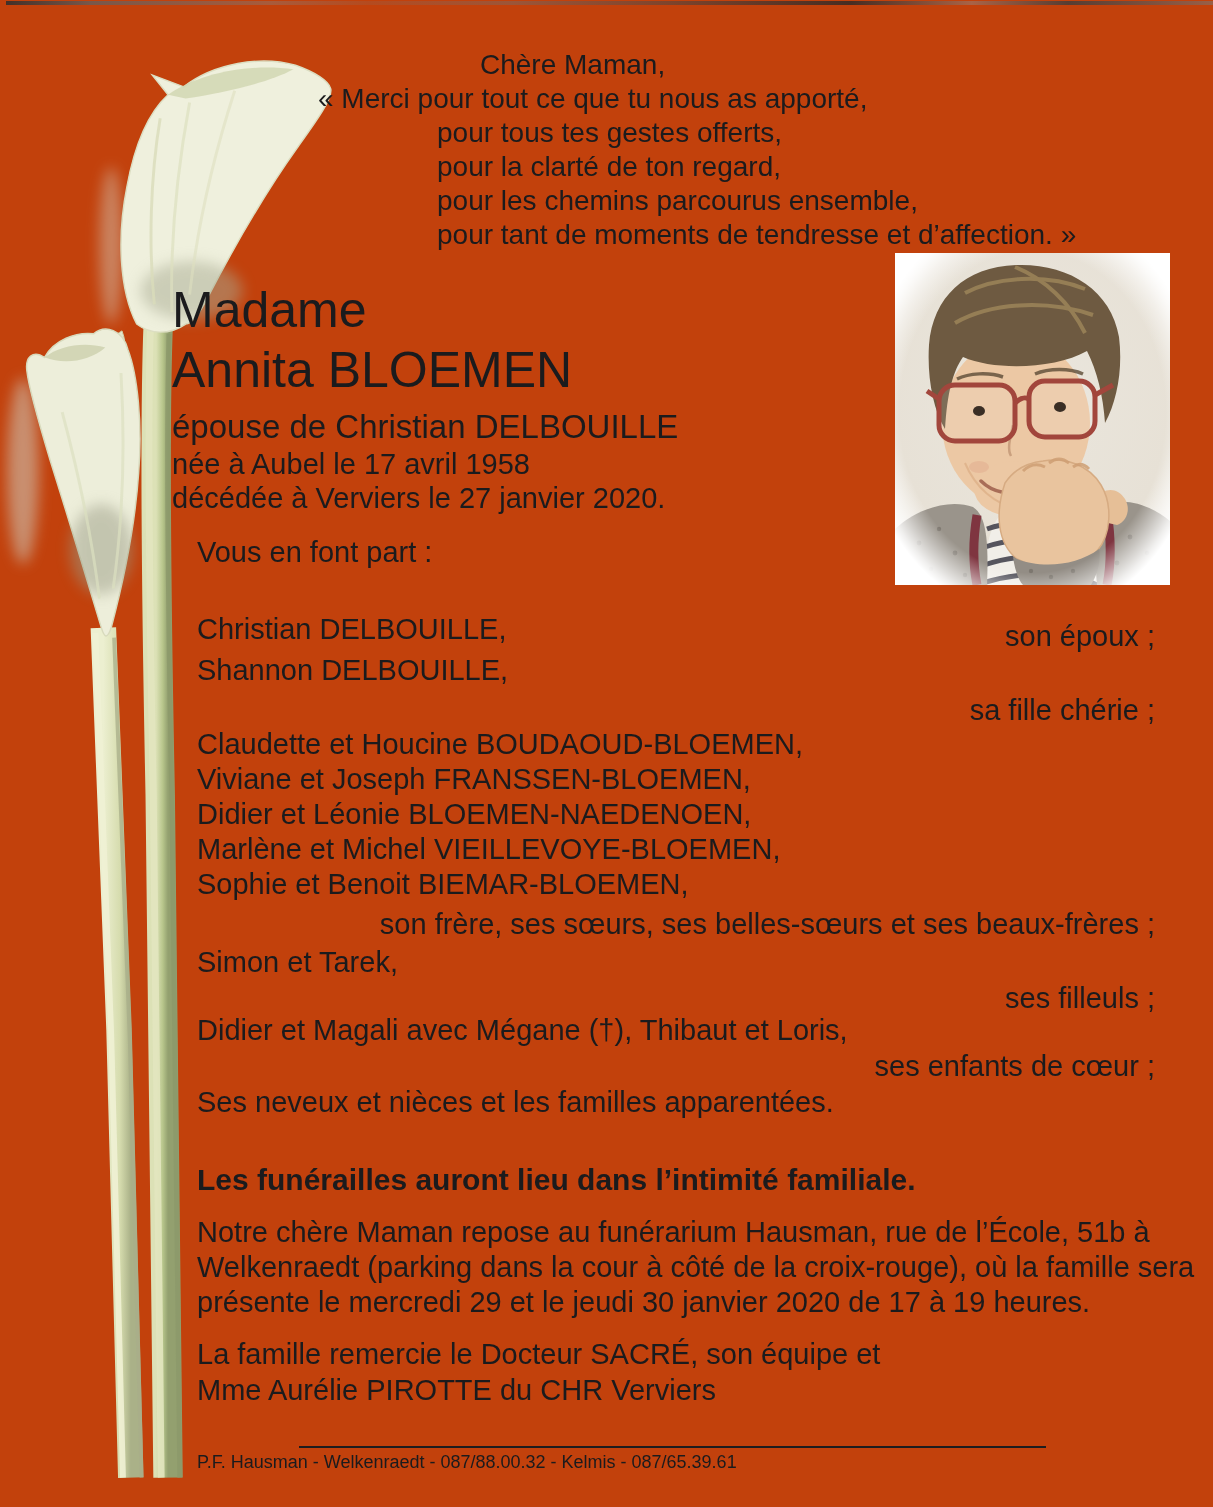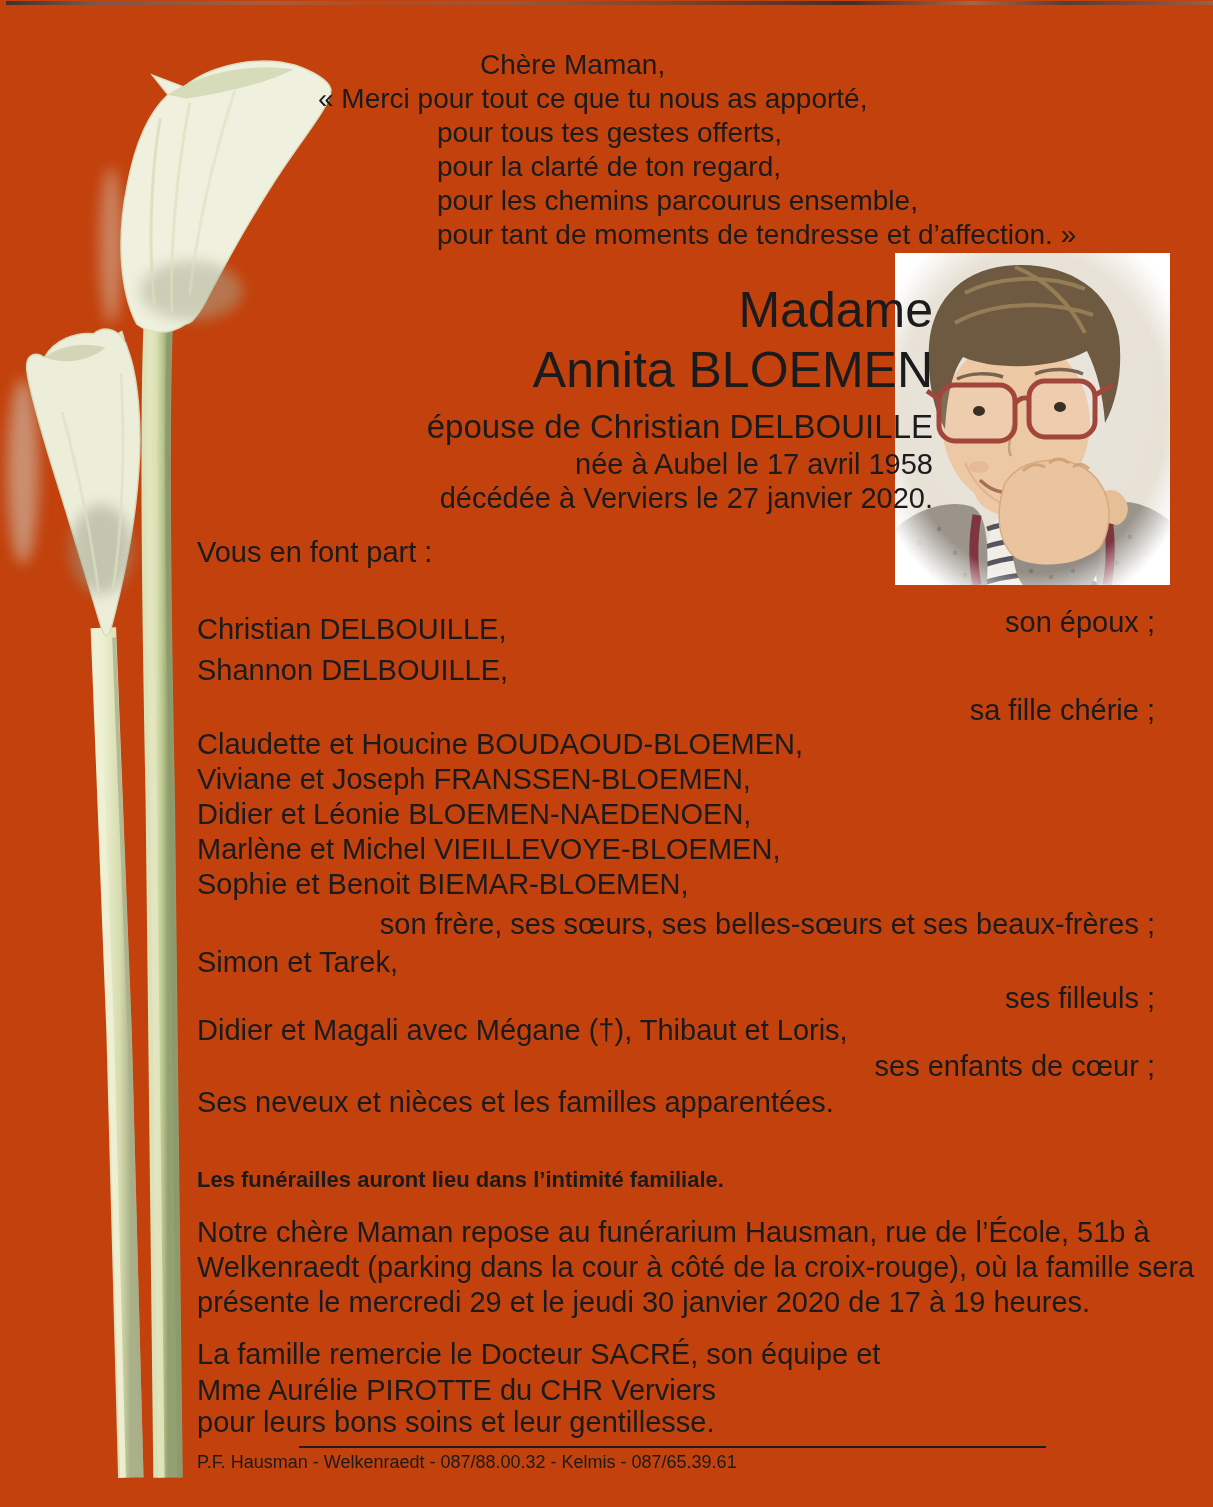--- a/index.html
+++ b/index.html
@@ -21,30 +21,30 @@
       rgba(110,110,110,.45) 42%, rgba(70,70,70,.55) 55%,
       rgba(40,40,40,.80) 70%, rgba(140,140,140,.45) 80%,
       rgba(60,60,60,.80) 88%, rgba(120,120,120,.55) 100%);
   }
   
   #quote{top:48px;left:318px;font-size:28px;line-height:34px;}
   #quote .sal{padding-left:162px;}
   #quote .q1{padding-left:0;}
   #quote .qi{padding-left:119px;}
   
-  #titleblock{top:280px;left:193px;width:740px;text-align:right;}
+  #titleblock{top:280px;left:172px;width:740px;text-align:left;}
   #titleblock div{white-space:nowrap;}
   .t-big{font-size:50px;line-height:60px;}
   .t-spouse{font-size:33px;line-height:38px;margin-top:8px;}
   .t-small{font-size:29px;line-height:32px;margin-top:2px;}
   
   .line{font-size:29px;line-height:36px;}
   .l{left:197px;}
   .r{right:58px;text-align:right;}
-  .notice{font-size:22px;font-weight:bold;}
+  .notice{font-size:30px;font-weight:bold;}
   .centerline{left:197px;width:958px;text-align:left;}
   #rule{top:1446px;left:299px;width:747px;height:2px;background:#1d1d1f;}
   .footerline{font-size:18px;}
 </style>
 </head>
 <body>
 
 <div id="page">
 
   <div id="scanline"></div>
@@ -236,21 +236,21 @@
     <div class="t-big">Madame</div>
     <div class="t-big">Annita BLOEMEN</div>
     <div class="t-spouse">épouse de Christian DELBOUILLE</div>
     <div class="t-small">née à Aubel le 17 avril 1958</div>
     <div class="t-small">décédée à Verviers le 27 janvier 2020.</div>
   </div>
 
   <div class="abs line l" style="top:534px">Vous en font part :</div>
 
   <div class="abs line l" style="top:611px">Christian DELBOUILLE,</div>
-  <div class="abs line r" style="top:604px">son époux ;</div>
+  <div class="abs line r" style="top:618px">son époux ;</div>
   <div class="abs line l" style="top:652px">Shannon DELBOUILLE,</div>
   <div class="abs line r" style="top:692px">sa fille chérie ;</div>
   <div class="abs line l" style="top:726px">Claudette et Houcine BOUDAOUD-BLOEMEN,</div>
   <div class="abs line l" style="top:761px">Viviane et Joseph FRANSSEN-BLOEMEN,</div>
   <div class="abs line l" style="top:796px">Didier et Léonie BLOEMEN-NAEDENOEN,</div>
   <div class="abs line l" style="top:831px">Marlène et Michel VIEILLEVOYE-BLOEMEN,</div>
   <div class="abs line l" style="top:866px">Sophie et Benoit BIEMAR-BLOEMEN,</div>
   <div class="abs line r" style="top:906px">son frère, ses sœurs, ses belles-sœurs et ses beaux-frères ;</div>
   <div class="abs line l" style="top:944px">Simon et Tarek,</div>
   <div class="abs line r" style="top:980px">ses filleuls ;</div>
@@ -259,18 +259,17 @@
   <div class="abs line l" style="top:1084px">Ses neveux et nièces et les familles apparentées.</div>
 
   <div class="abs line l notice" style="top:1162px">Les funérailles auront lieu dans l’intimité familiale.</div>
 
   <div class="abs line l" style="top:1214px">Notre chère Maman repose au funérarium Hausman, rue de l’École, 51b à</div>
   <div class="abs line l" style="top:1249px">Welkenraedt (parking dans la cour à côté de la croix-rouge), où la famille sera</div>
   <div class="abs line l" style="top:1284px">présente le mercredi 29 et le jeudi 30 janvier 2020 de 17 à 19 heures.</div>
 
   <div class="abs line centerline" style="top:1336px">La famille remercie le Docteur SACRÉ, son équipe et</div>
   <div class="abs line centerline" style="top:1372px">Mme Aurélie PIROTTE du CHR Verviers</div>
-  <div class="abs line centerline" style="top:1404px">pour leurs bons soins et leur gentillesse.</div>
 
   <div id="rule" class="abs"></div>
   <div class="abs centerline footerline" style="top:1452px">P.F. Hausman - Welkenraedt - 087/88.00.32 - Kelmis - 087/65.39.61</div>
 
 </div>
 
 </body></html>

